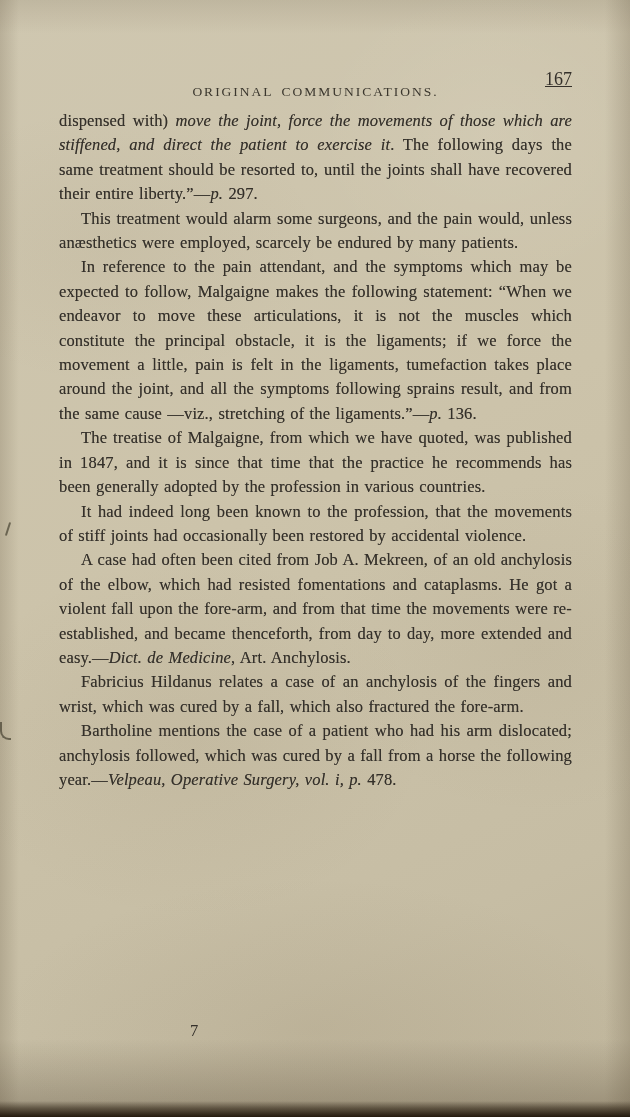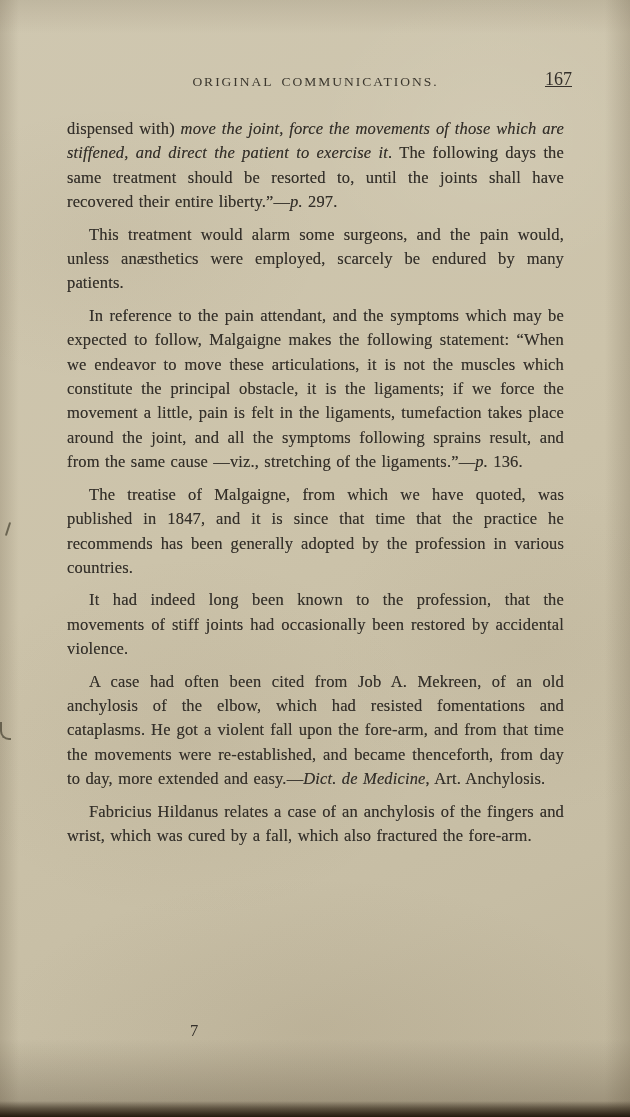--- a/index.html
+++ b/index.html
@@ -53,20 +53,21 @@
     width: 513px;
     z-index: 2;
   }
   .running-title {
     display: block;
     text-align: center;
     font-size: 13.5px;
     letter-spacing: 2px;
     word-spacing: 3px;
     color: #3b372e;
+    margin-top: 10px;
   }
   .page-number {
     position: absolute;
     right: 0;
     top: -5px;
     font-size: 18px;
     color: #34302a;
     text-decoration: underline;
   }
   .body-text {
@@ -76,21 +77,21 @@
     width: 513px;
     z-index: 2;
     font-size: 16.5px;
     line-height: 24.4px;
     letter-spacing: 0.15px;
     word-spacing: 1px;
     color: #34302a;
     text-align: justify;
     text-shadow: 0 0 0.4px rgba(52,48,42,0.55);
   }
-  .body-text p { margin: 8px; }
+  .body-text p { margin: 0; }
   .body-text p.indent { text-indent: 22px; }
   .body-text em { font-style: italic; }
   .footer {
     position: absolute;
     left: 190px;
     top: 1021px;
     z-index: 2;
     font-size: 16.5px;
     color: #34302a;
   }
@@ -127,20 +128,21 @@
   </div>
 
   <div class="body-text" id="paragraphs">
       <p class=""><span>dispensed with) </span><em>move the joint, force the movements of those which are stiffened, and direct the patient to exercise it</em><span>.  The following days the same treatment should be resorted to, until the joints shall have recovered their entire liberty.”—</span><em>p.</em><span> 297.</span></p>
       <p class="indent"><span>This treatment would alarm some surgeons, and the pain would, unless anæsthetics were employed, scarcely be endured by many patients.</span></p>
       <p class="indent"><span>In reference to the pain attendant, and the symptoms which may be expected to follow, Malgaigne makes the following statement: “When we endeavor to move these articulations, it is not the muscles which constitute the principal obstacle, it is the ligaments; if we force the movement a little, pain is felt in the ligaments, tumefaction takes place around the joint, and all the symptoms following sprains result, and from the same cause —viz., stretching of the ligaments.”—</span><em>p.</em><span> 136.</span></p>
       <p class="indent"><span>The treatise of Malgaigne, from which we have quoted, was published in 1847, and it is since that time that the practice he recommends has been generally adopted by the profession in various countries.</span></p>
       <p class="indent"><span>It had indeed long been known to the profession, that the movements of stiff joints had occasionally been restored by accidental violence.</span></p>
       <p class="indent"><span>A case had often been cited from Job A. Mekreen, of an old anchylosis of the elbow, which had resisted fomentations and cataplasms.  He got a violent fall upon the fore-arm, and from that time the movements were re-established, and became thenceforth, from day to day, more extended and easy.—</span><em>Dict. de Medicine</em><span>, Art. Anchylosis.</span></p>
       <p class="indent"><span>Fabricius Hildanus relates a case of an anchylosis of the fingers and wrist, which was cured by a fall, which also fractured the fore-arm.</span></p>
+      <p class="indent"><span>Bartholine mentions the case of a patient who had his arm dislocated; anchylosis followed, which was cured by a fall from a horse the following year.—</span><em>Velpeau, Operative Surgery, vol. i, p.</em><span> 478.</span></p>
     </div>
 
   <div class="footer">
     <span>7</span>
   </div>
 
   <div class="ink-mark-1"></div>
   <div class="ink-mark-2"></div>
   <div class="bottom-edge"></div>
 

